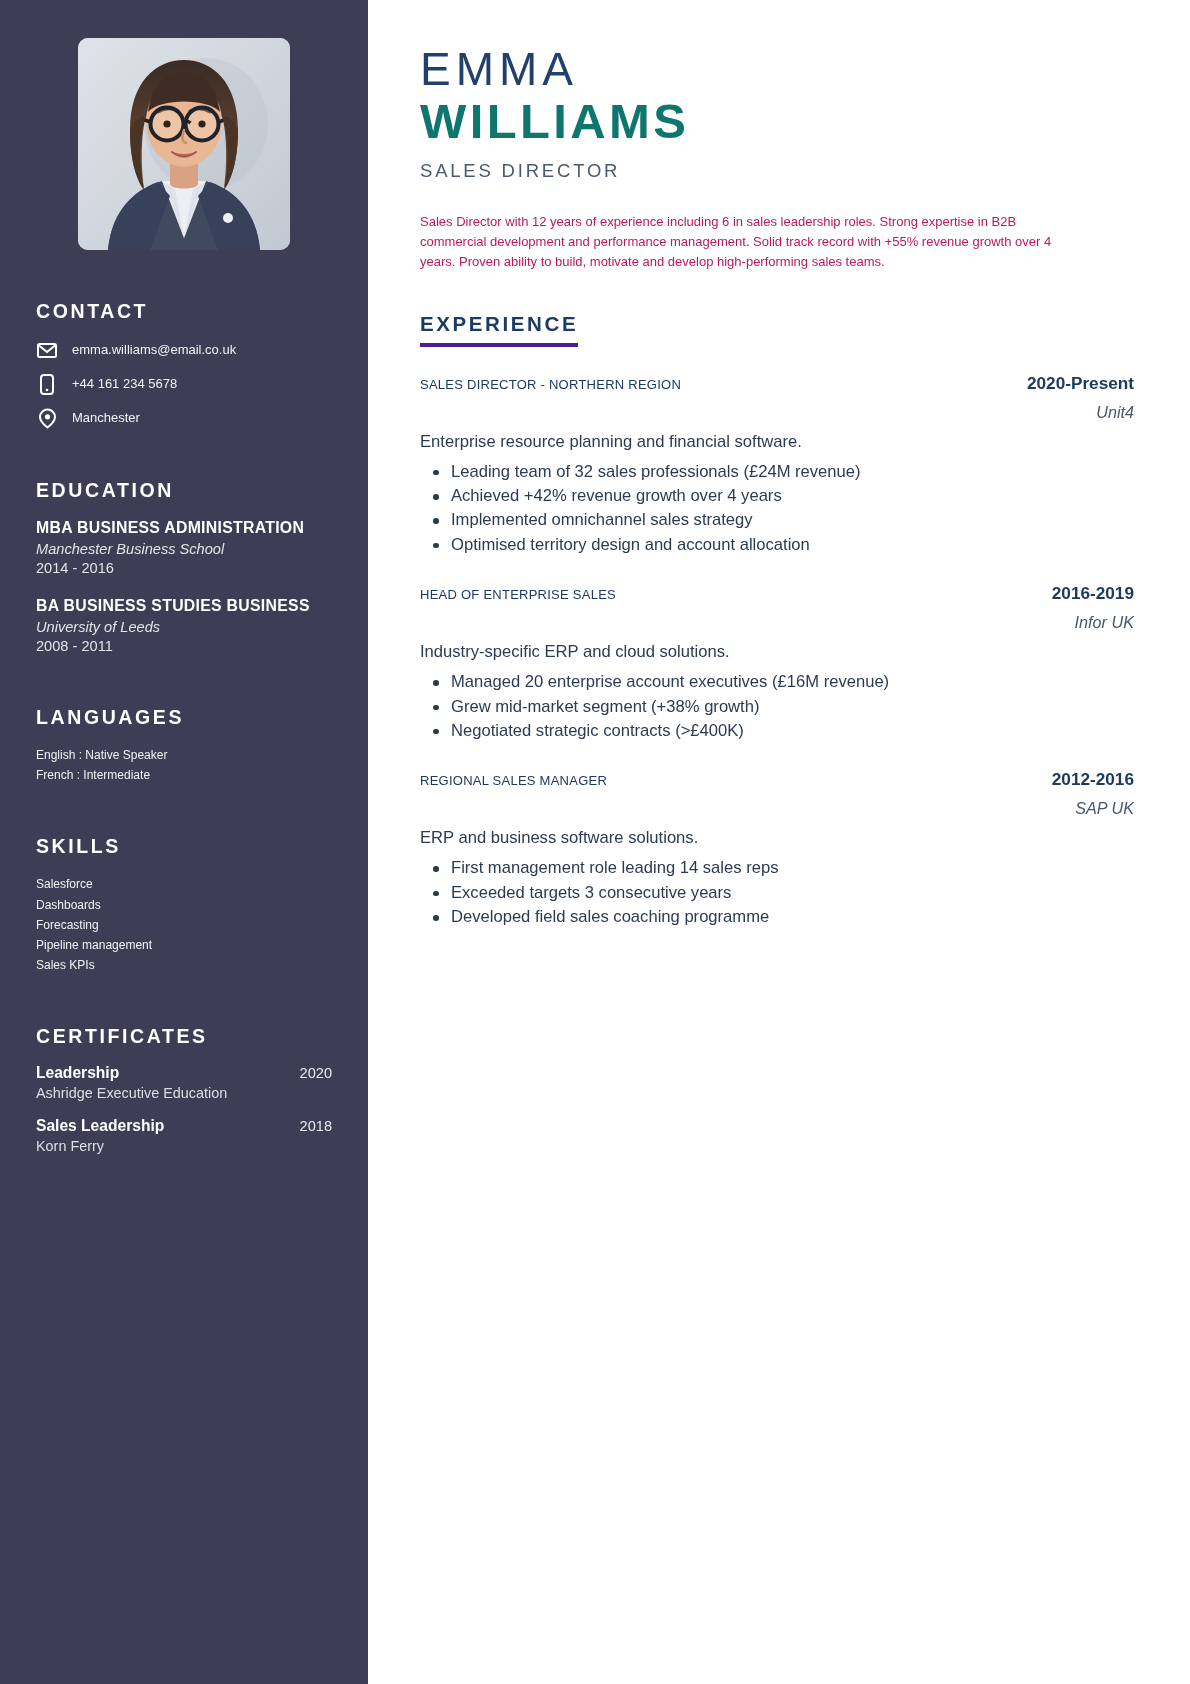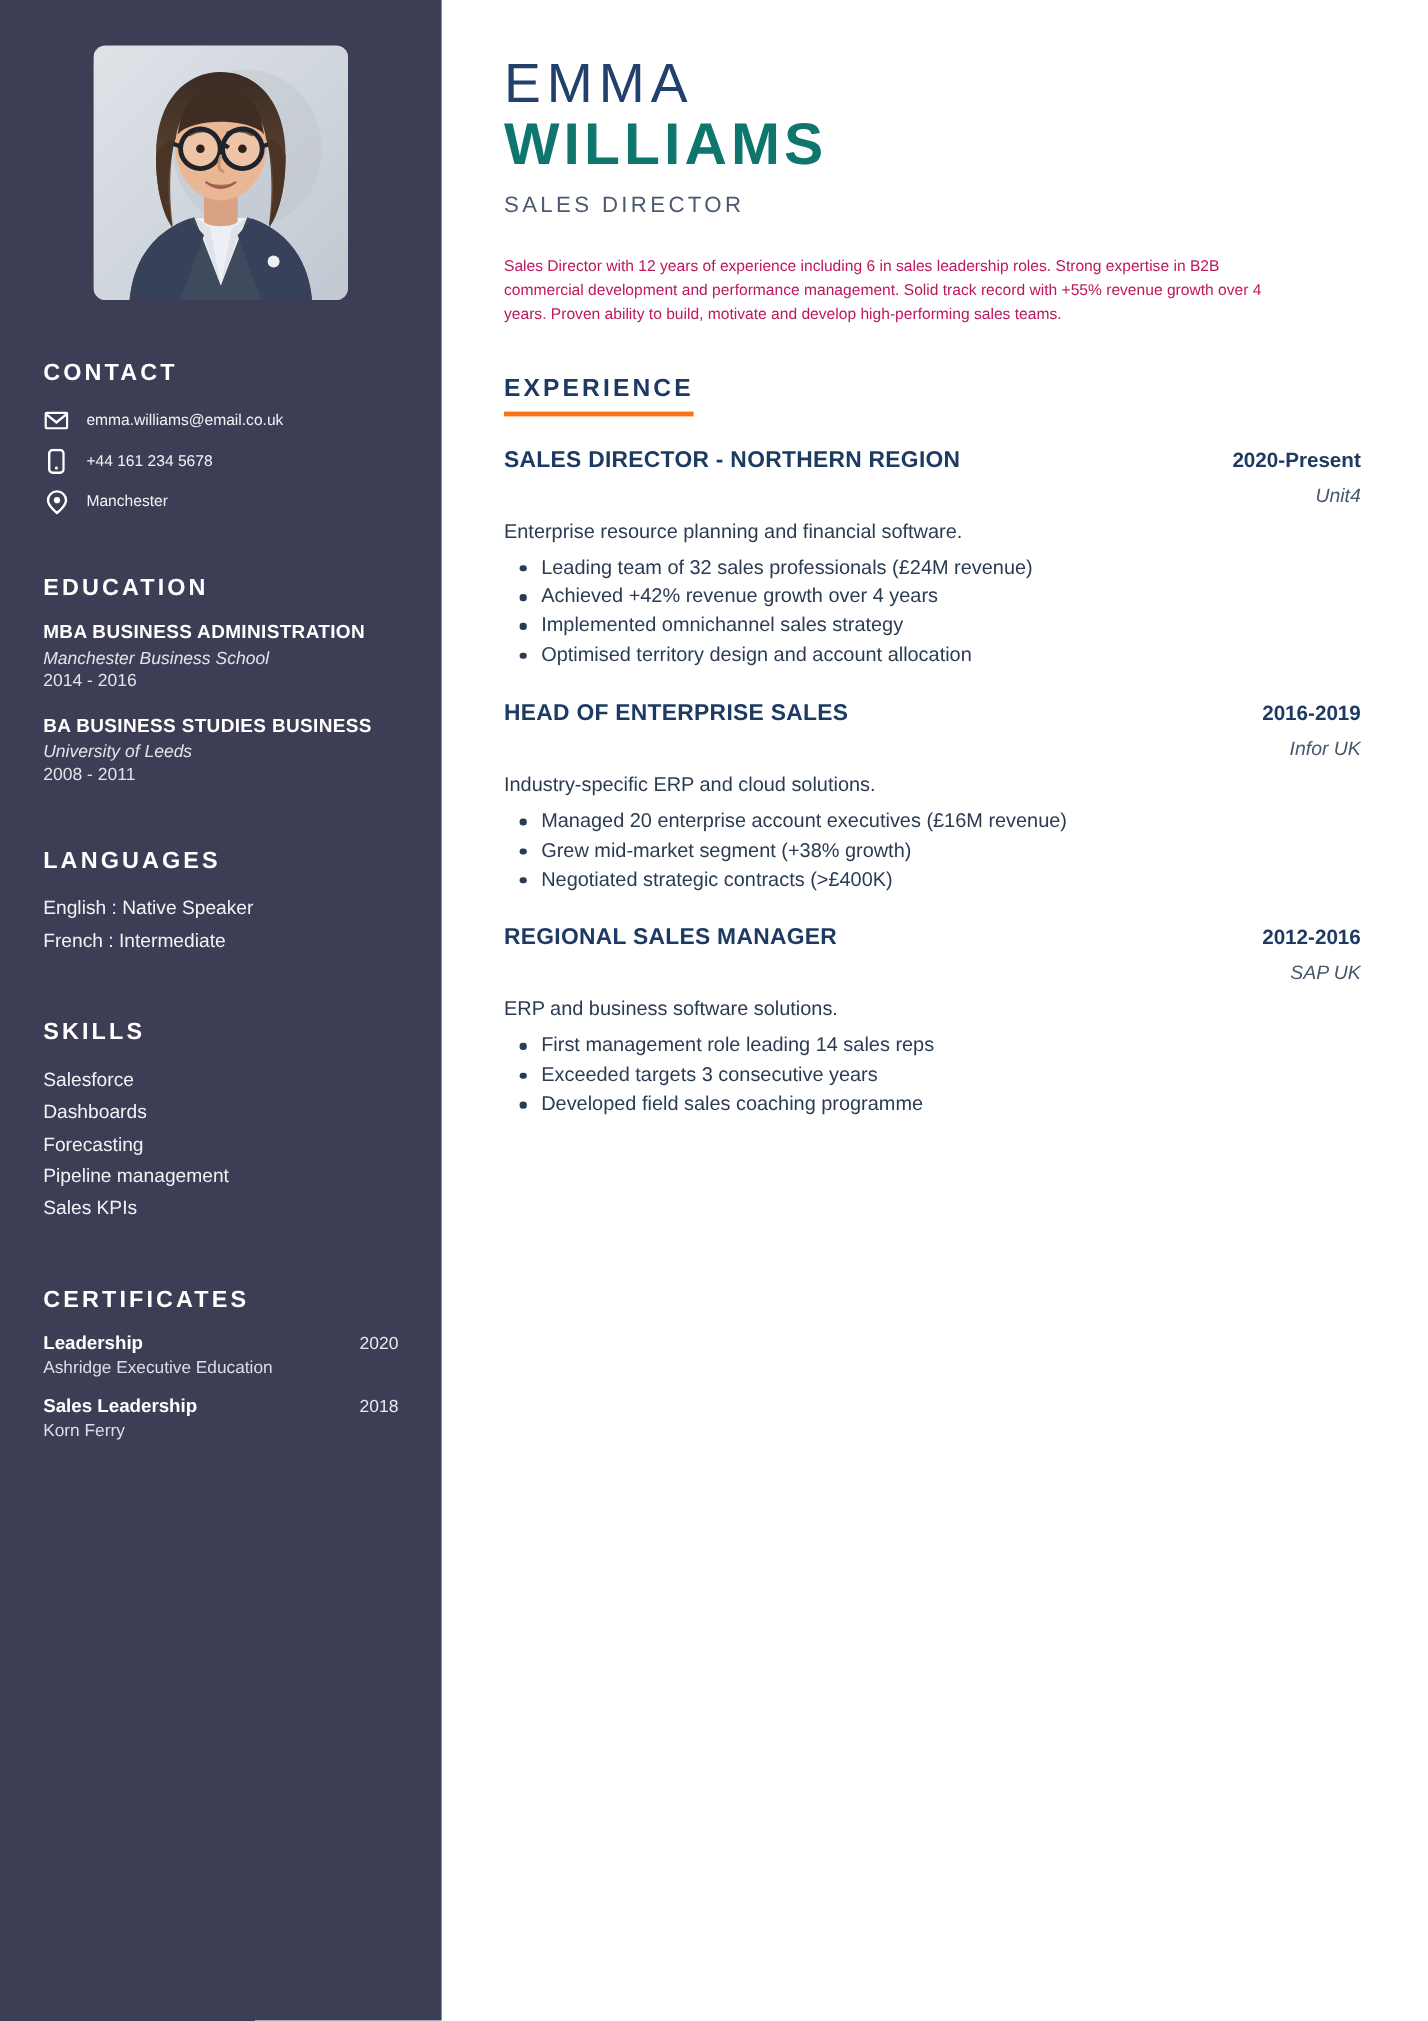--- a/index.html
+++ b/index.html
@@ -90,21 +90,21 @@
     line-height: 1.32;
     margin-top: 1px;
   }
   .edu-years {
     font-size: 14.6px;
     color: #e3e3e9;
     line-height: 1.32;
   }
 
   .lang-line, .skill-line {
-    font-size: 16px;
+    font-size: 12px;
     color: #f2f2f5;
     line-height: 1.68;
   }
 
   .cert-item { margin-bottom: 14px; }
   .cert-top {
     display: flex;
     justify-content: space-between;
     align-items: baseline;
   }
@@ -161,33 +161,33 @@
   }
 
   .section-heading {
     display: inline-block;
     font-size: 20.5px;
     font-weight: bold;
     letter-spacing: 2.6px;
     color: #1d3a63;
     margin-top: 40px;
     padding-bottom: 7px;
-    border-bottom: 4px solid #f97316;
+    border-bottom: 4px solid #4c1d95;
   }
 
   .exp-item { margin-top: 26px; }
   .exp-head {
     display: flex;
     justify-content: space-between;
     align-items: baseline;
     gap: 20px;
   }
   .exp-role {
-    font-size: 19px;
-    font-weight: bold;
+    font-size: 13px;
+    font-weight: normal;
     letter-spacing: 0.25px;
     color: #1d3a63;
     text-align: center;
   }
   .exp-dates {
     font-size: 17.2px;
     font-weight: bold;
     color: #1d3a63;
     white-space: nowrap;
   }

